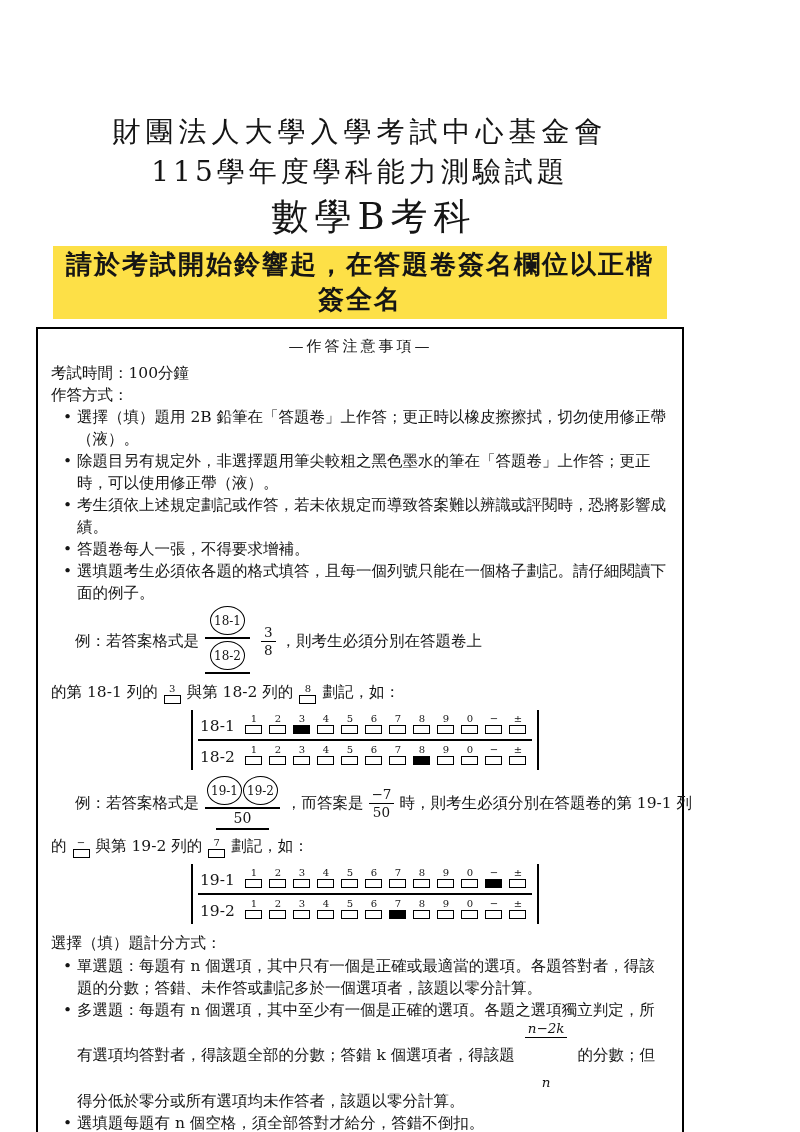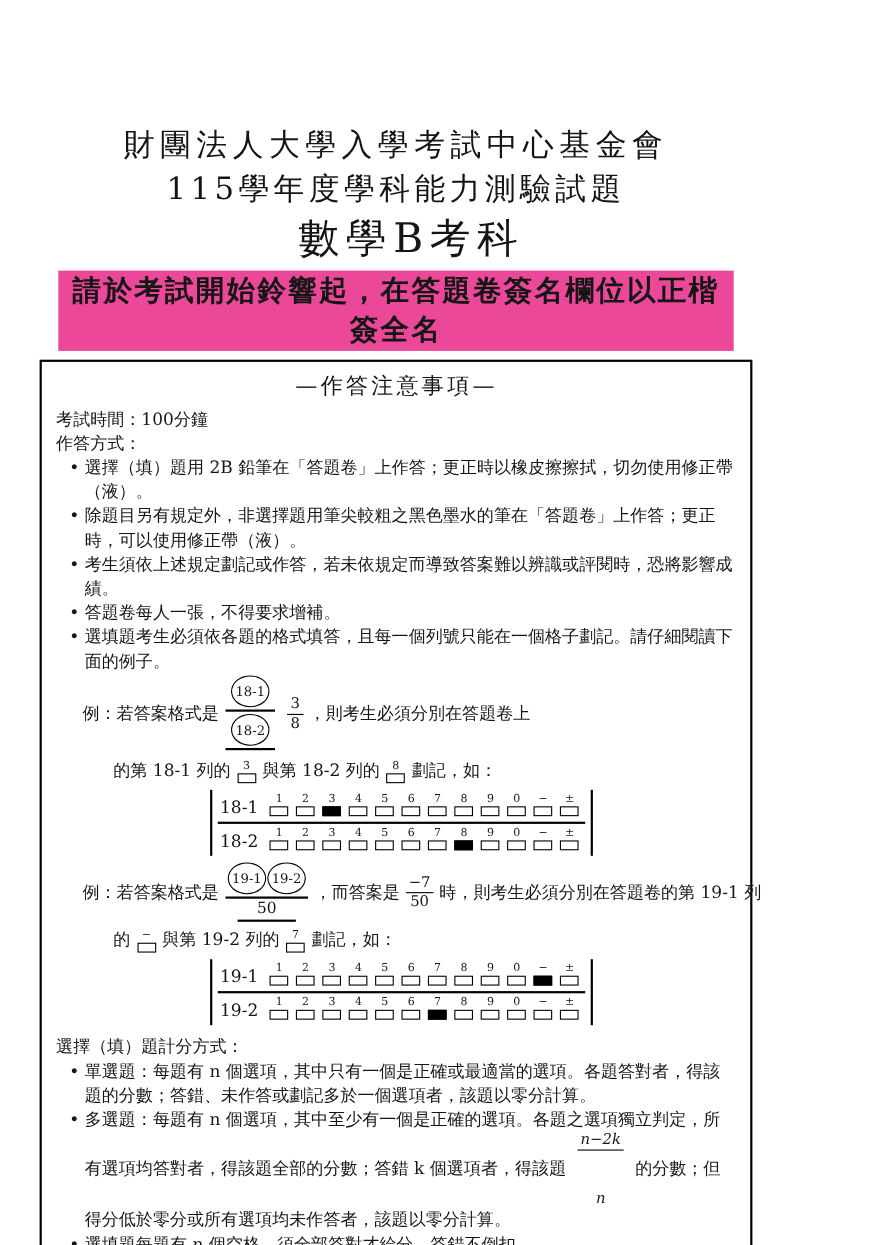--- a/index.html
+++ b/index.html
@@ -5,26 +5,26 @@
   * { margin:0; padding:0; box-sizing:border-box; }
   html,body { width:800px; height:1132px; background:#ffffff; color:#151515;
     font-family:"DejaVu Serif","Liberation Serif",serif; overflow:hidden; }
   .page { width:720px; height:1132px; position:relative; }
 
   
   .titles { text-align:center; padding-top:112px; }
   .org-title   { font-size:28px; letter-spacing:5px; line-height:40px; }
   .exam-title  { font-size:28px; letter-spacing:4px; line-height:40px; }
   .subject-title { font-size:37px; letter-spacing:6px; line-height:46px; margin-top:2px;padding-left:28px; }
-  .banner { display:block; width:614px; margin:6px auto 8px auto; background:#ec4899;
+  .banner { display:block; width:614px; margin:6px auto 8px auto; background:#fde047;
     font-size:26px; font-weight:bold; letter-spacing:2px; text-align:center; padding:1px 0 2px 0; }
 
   
   .notice-box { width:648px; margin:0 auto; border:2px solid #000; padding:8px 12px 8px 13px; }
-  .notice-heading { text-align:center; font-size:20px; letter-spacing:3px; margin-bottom:6px; }
+  .notice-heading { text-align:center; font-size:15px; letter-spacing:3px; margin-bottom:6px; }
   .nline { font-size:15.5px; line-height:22px; }
 
   .bullet { display:flex; font-size:15.5px; line-height:22px; margin-left:12px; }
   .bullet .dot { width:14px; flex:0 0 14px; }
   .bullet .btext { flex:1; }
 
   
   .ex-line { display:flex; align-items:center; margin-left:24px; font-size:15.5px; margin-top:2px; }
   .ex-line .seg { white-space:nowrap; }
 
@@ -36,21 +36,21 @@
   .fmt2 { display:inline-flex; flex-direction:column; align-items:center; margin:0 6px; }
   .fmt2 .circles { display:flex; gap:1px; border-bottom:2px solid #000; padding:0 2px 2px 2px; }
   .fmt2 .den { font-size:14px; border-bottom:2px solid #000; padding:0 18px 1px 18px; line-height:18px; }
 
   .frac { display:inline-flex; flex-direction:column; align-items:center; font-size:13.5px;
     line-height:15px; margin:0 5px; vertical-align:middle; }
   .frac .num { border-bottom:1.4px solid #000; padding:0 3px 1px 3px; }
   .frac .den { padding-top:1px; }
   .frac.math { font-style:italic;gap:36px; }
 
-  .mark-line { display:flex; align-items:flex-end; margin-left:52px; font-size:15.5px;
+  .mark-line { display:flex; align-items:flex-end; font-size:15.5px;
     line-height:24px; margin-top:4px; }
   .mini-box { display:inline-flex; flex-direction:column; align-items:center; margin:0 6px; }
   .mini-box .digit { font-size:10px; line-height:10px; }
   .mini-box .rect { width:17px; height:9px; border:1.4px solid #000; margin-top:1px; background:#fff; }
 
   
   .btable { display:inline-block; border-left:2px solid #000; border-right:2px solid #000;
     margin:6px 0 4px 140px; padding:0 5px; }
   .brow { display:flex; align-items:flex-end; padding:4px 2px 5px 2px; }
   .brow + .brow { border-top:2px solid #000; }

